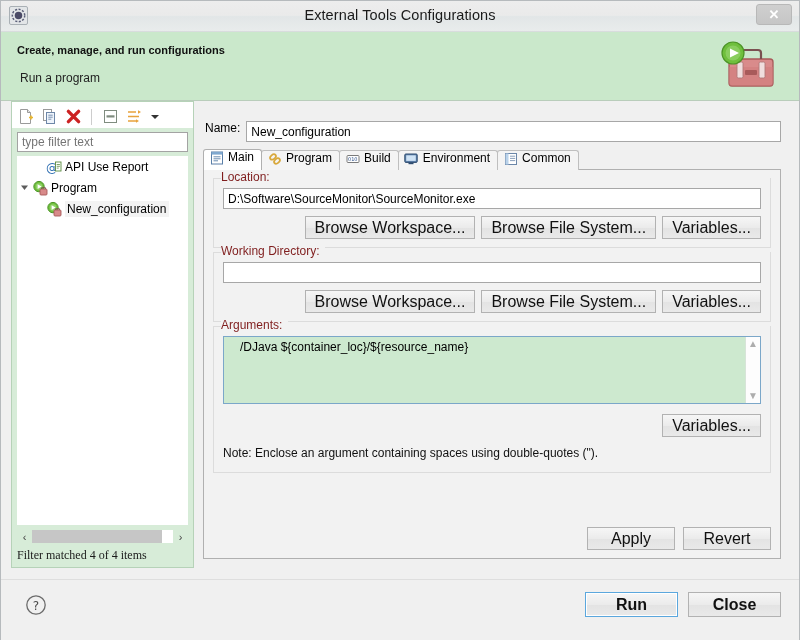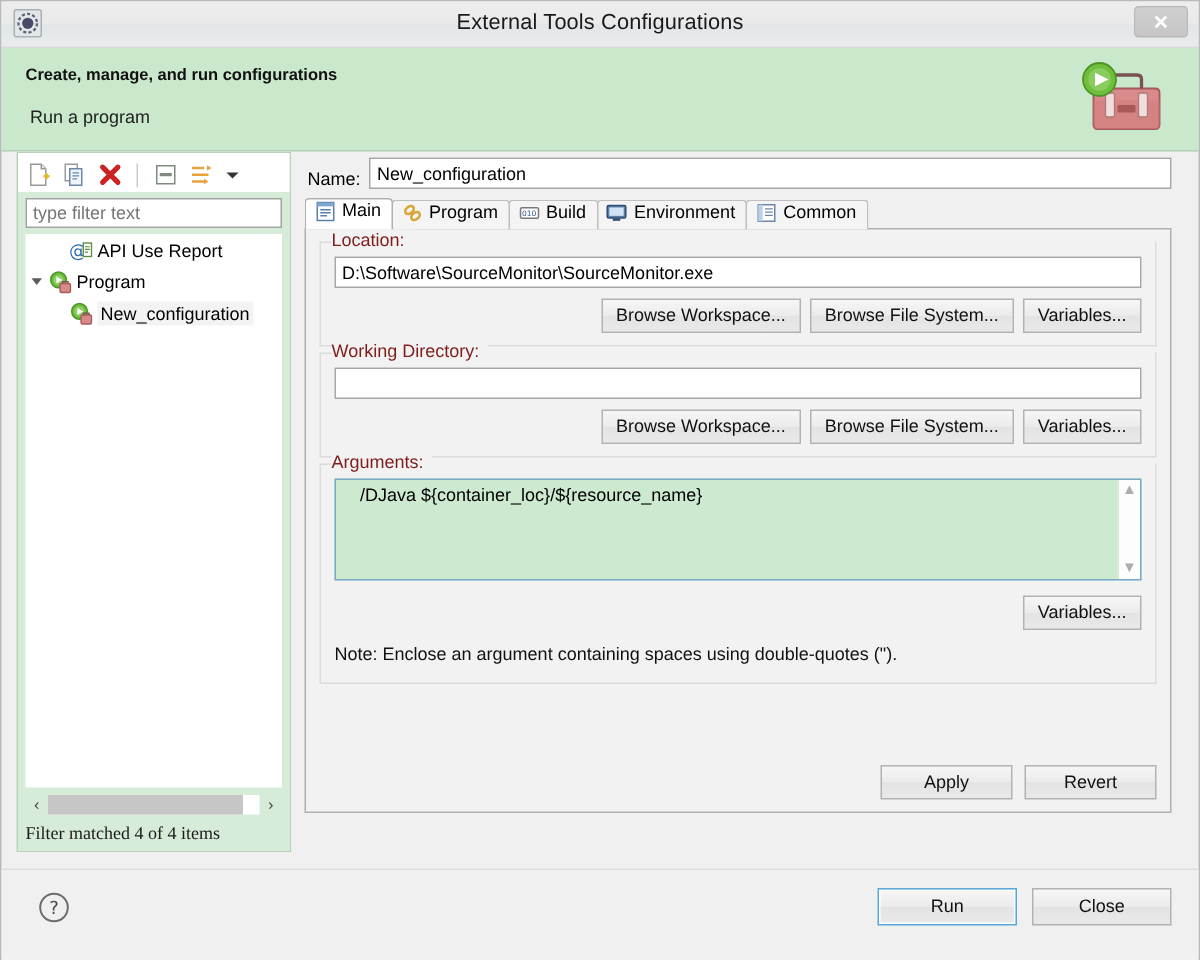--- a/index.html
+++ b/index.html
@@ -203,23 +203,23 @@
   }
 
   
   .right-panel {
     position: absolute;
     left: 192px; top: 0;
     width: 578px; height: 467px;
     box-sizing: border-box;
   }
   .name-row {
-    display: flex; align-items: flex-end;
+    display: flex; align-items: flex-start;
     height: 22px;
-    margin: 3px 0 6px 0;
+    margin: 20px 0 6px 0;
   }
   .name-label { font-size: 12px; margin-right: 6px; padding-left: 2px;}
   .name-input {
     flex: 1;
     height: 21px;
     box-sizing: border-box;
     border: 1px solid #a7a7a7;
     background: #ffffff;
     font-family: "Liberation Sans", sans-serif;
     font-size: 12px;
@@ -315,21 +315,21 @@
     gap: 6px;
     margin-top: 7px;
   }
   .btn {
     min-width: 64px;
     height: 23px;
     box-sizing: border-box;
     background: linear-gradient(to bottom,#f6f6f6,#ebebeb 50%,#e3e3e3 51%,#e9e9e9);
     border: 1px solid #b2b2b2;
     font-family: "Liberation Sans", sans-serif;
-    font-size: 12px;
+    font-size: 16px;
     color: #111;
     padding: 0 9px;
     cursor: pointer;
     line-height: 21px;
     text-align:center;
   }
   .btn.focus {
     border-color: #5ba7dd;
     box-shadow: inset 0 0 0 1px #ffffff;
   }
@@ -383,21 +383,21 @@
     border-top: 1px solid #dedede;
     background: #f0f0f0;
   }
   .help-icon {
     position: absolute; left: 24px; top: 14px;
     width: 22px; height: 22px;
     cursor: pointer;
   }
   .footer-btns {
     position: absolute; right: 18px; top: 12px;
-    display: flex; gap: 10px;
+    display: flex; gap: 10px; font-weight: bold;
   }
   .footer-btns .btn { min-width: 93px; height: 25px; line-height: 23px; }
 </style>
 </head>
 <body>
 
 <div class="window">
 
   <div class="titlebar">
     <div class="app-icon">

